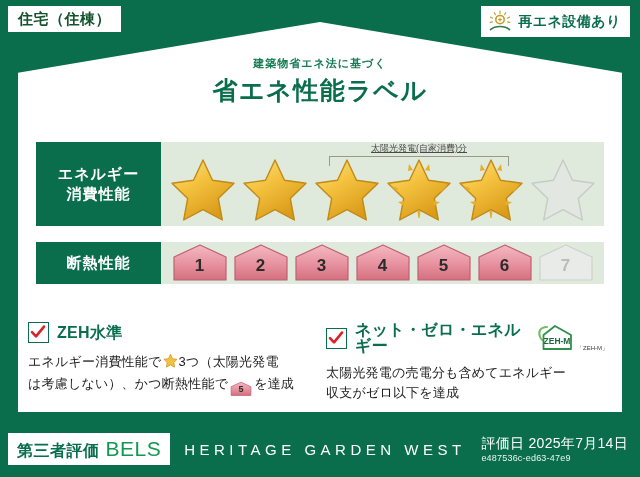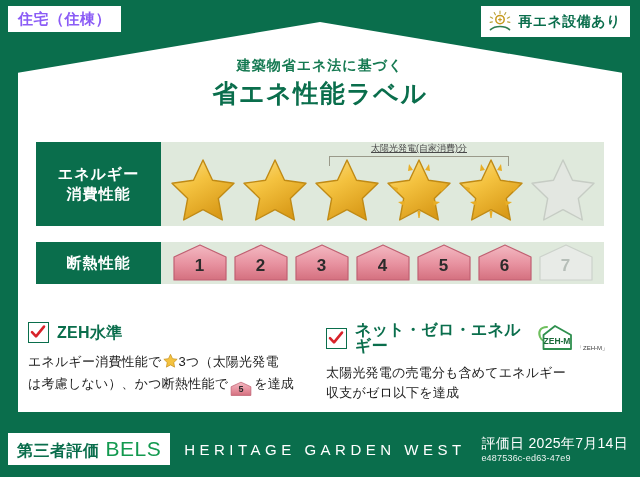--- a/index.html
+++ b/index.html
@@ -16,41 +16,41 @@
   }
   
   #panel{
     position:absolute;left:18px;top:22px;width:604px;height:390px;
     background:#ffffff;
     clip-path:polygon(0% 13%, 50% 0%, 100% 13%, 100% 100%, 0% 100%);
   }
   
   #doc-type{
     position:absolute;left:8px;top:6px;
-    background:#ffffff;color:#8b5cf6;
+    background:#ffffff;color:#14532d;
     font-size:15px;font-weight:bold;
     padding:5px 10px 6px 10px;
     letter-spacing:0.5px;
     line-height:1;
     white-space:nowrap;
   }
   
   #renew-badge{
     position:absolute;right:10px;top:6px;
     background:#ffffff;
     padding:4px 9px 5px 6px;
     display:flex;align-items:center;gap:5px;
     line-height:1;
     white-space:nowrap;
   }
   #renew-badge .txt{color:#0a6e4c;font-size:14px;font-weight:bold;letter-spacing:0.5px;}
   .sun-ico{width:26px;height:22px;display:block;}
   
   #title-wrap{position:absolute;left:0;right:0;top:58px;text-align:center;}
-  #subtitle{color:#167a52;font-size:14px;font-weight:bold;letter-spacing:1px;line-height:1;}
+  #subtitle{color:#167a52;font-size:11px;font-weight:bold;letter-spacing:1px;line-height:1;}
   #main-title{color:#0a6e4c;font-size:25px;font-weight:bold;letter-spacing:1.5px;margin-top:9px;line-height:1;}
   
   .metric-row{
     position:absolute;left:36px;width:568px;
     display:flex;align-items:stretch;
   }
   #row-energy{top:142px;height:84px;}
   #row-insul{top:242px;height:42px;}
   .metric-name{
     background:#0a6e4c;color:#ffffff;

